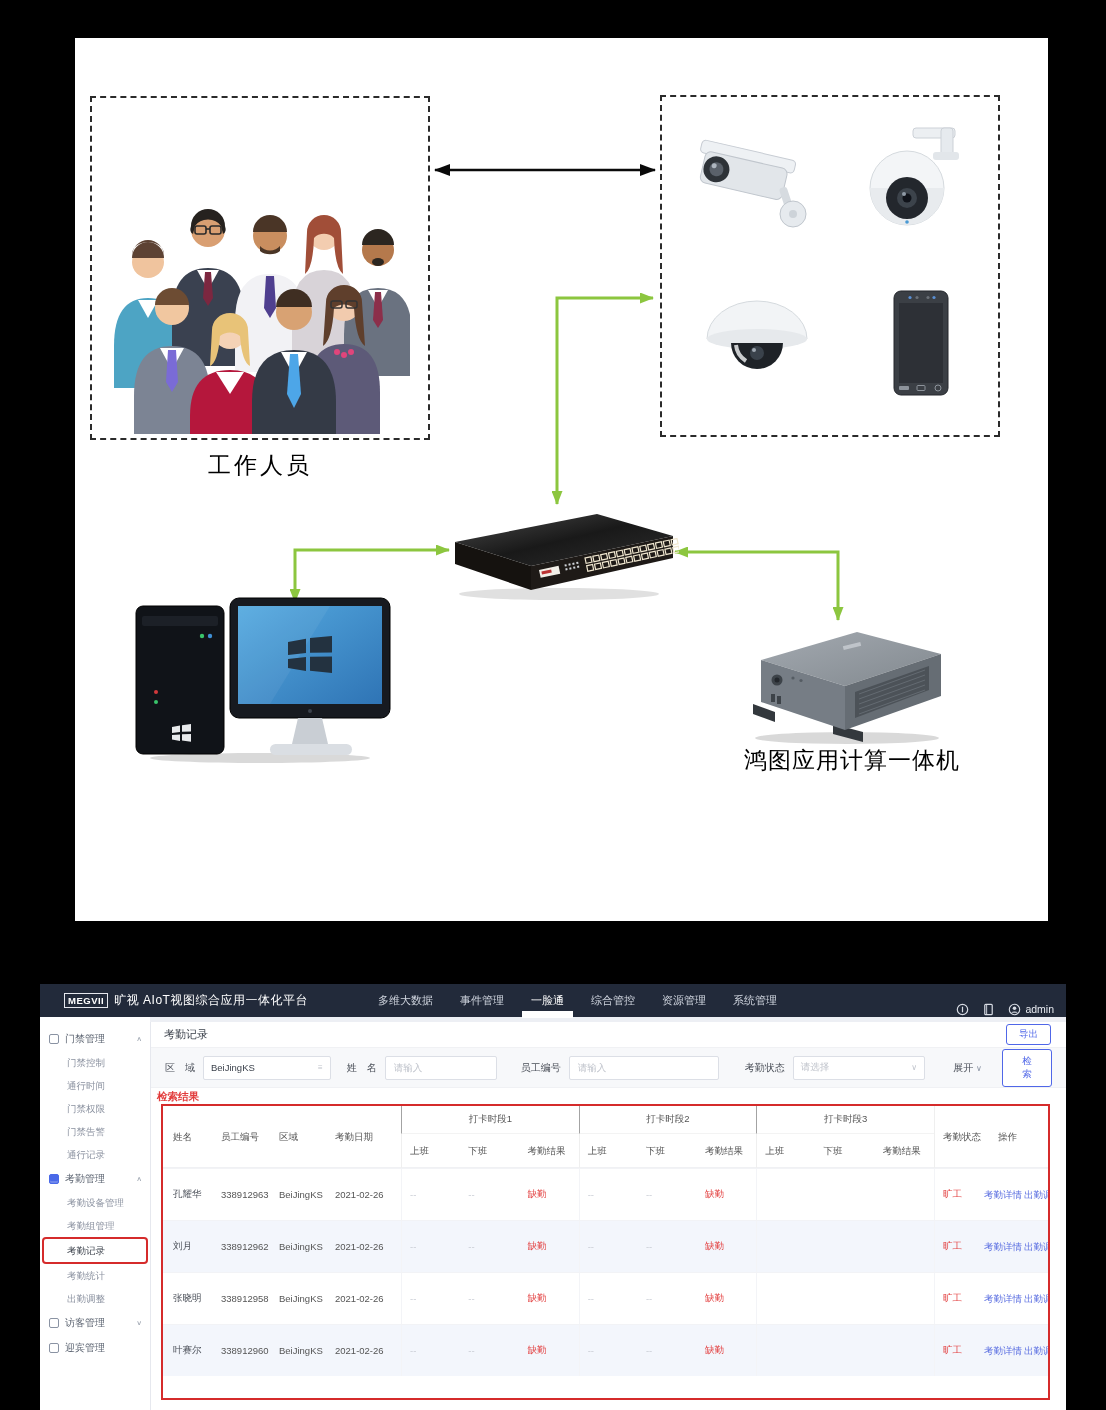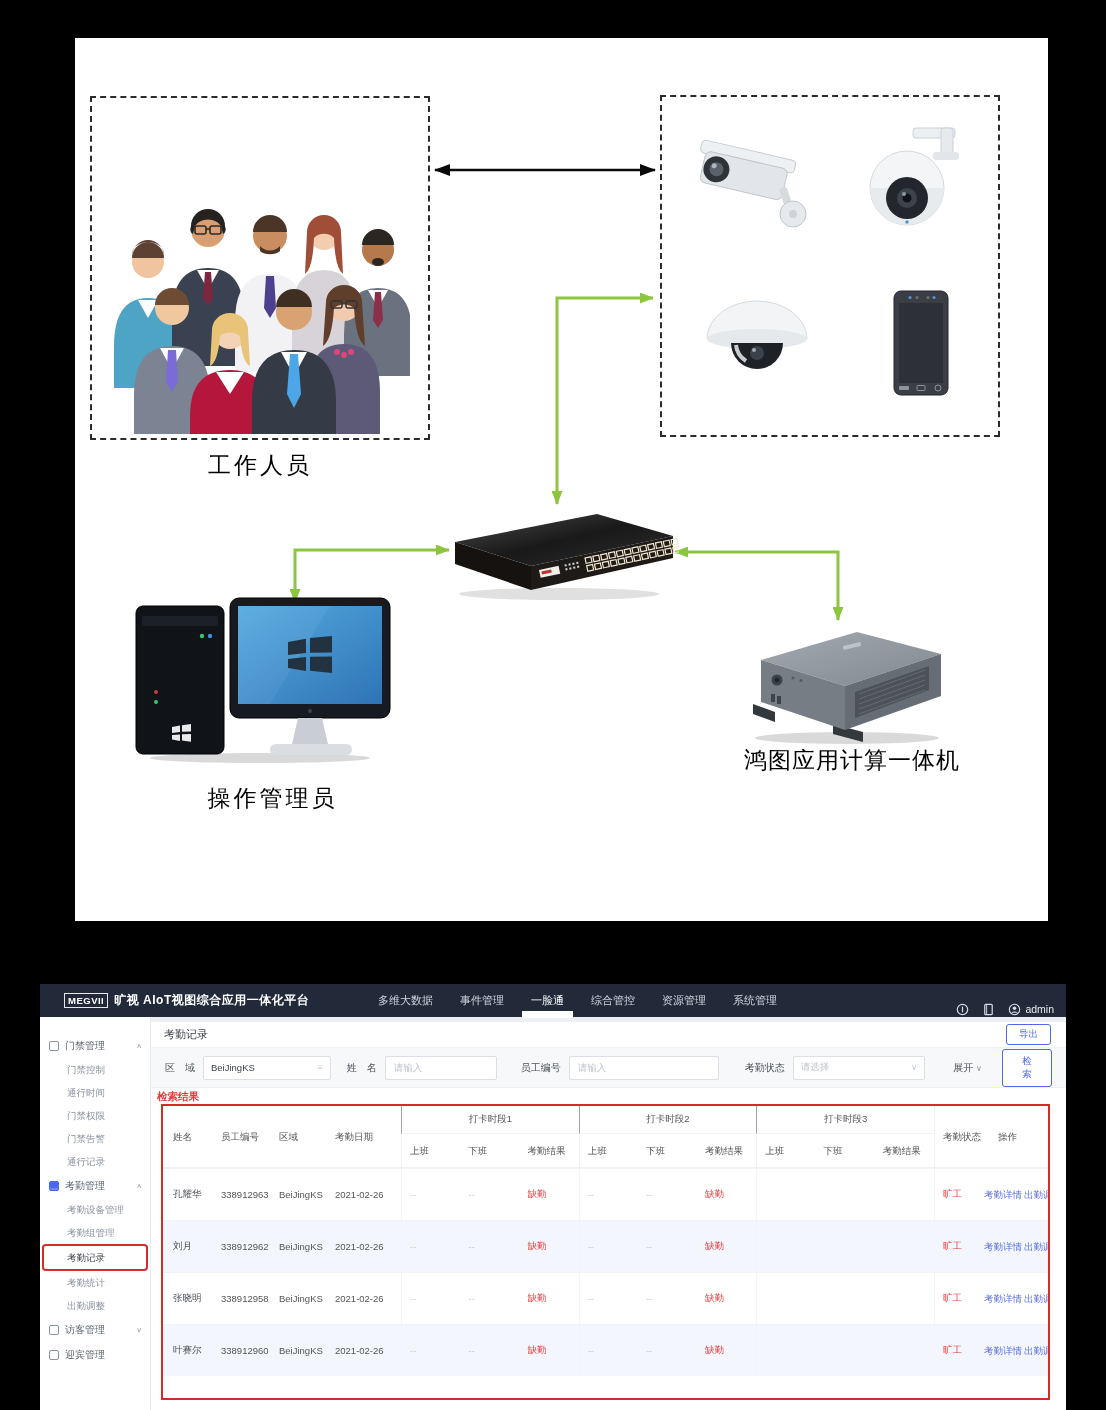--- a/index.html
+++ b/index.html
@@ -17,31 +17,31 @@
   .operator-label { left:65px; top:745px; width:265px; }
   .appliance-label { left:612px; top:707px; width:330px; letter-spacing:1px; }
   .connector-layer { position:absolute; left:0; top:0; width:973px; height:797px; pointer-events:none; }
   .device { position:absolute; }
 
   
   .ui-panel { position:absolute; left:40px; top:984px; width:1026px; height:426px; background:#edeff4; font-family:"Liberation Sans",sans-serif; }
   .navbar { position:relative; height:33px; background:#222a3a; display:flex; align-items:center; z-index:5; }
   .brand { display:flex; align-items:center; padding-left:24px; }
   .brand-badge { color:#fff; border:1px solid #e6e8ee; font-size:9.5px; font-weight:bold; padding:1px 3px; letter-spacing:.5px; }
-  .brand-text { color:#fff; font-size:12px; font-weight:bold; margin-left:6px; letter-spacing:.5px; }
+  .brand-text { color:#fff; font-size:12px; font-weight:normal; margin-left:6px; letter-spacing:.5px; }
   .nav-tabs { position:absolute; left:338px; top:0; height:33px; display:flex; gap:27px; align-items:center; }
   .tab { position:relative; color:#cfd4de; font-size:11px; cursor:pointer; white-space:nowrap; }
   .tab.active { color:#fff; }
   .tab.active::after { content:""; position:absolute; left:-9px; right:-9px; bottom:-10px; height:7px; background:#fff; }
   .nav-right { position:absolute; right:12px; top:0; height:50px; display:flex; align-items:center; gap:13px; }
   .nav-ico { width:13px; height:13px; display:block; }
   .nav-user { display:flex; align-items:center; gap:4px; color:#e7eaf0; font-size:10.5px; }
 
   .app-body { position:absolute; left:0; top:33px; right:0; bottom:0; }
-  .sidebar { position:absolute; left:0; top:0; width:110px; height:100%; background:#fff; padding-top:16px; overflow:hidden; }
+  .sidebar { position:absolute; left:0; top:0; width:110px; height:100%; background:#fff; padding-top:9px; overflow:hidden; }
   .sgroup { height:25px; display:flex; align-items:center; padding:0 8px 0 9px; color:#5d6572; font-size:10px; cursor:pointer; white-space:nowrap; }
   .sgroup .gicon { width:10px; height:10px; border:1px solid #8a93a3; border-radius:2px; margin-right:6px; flex:none; }
   .sgroup .gicon.blue { background:#4a69e8; border-color:#4a69e8; box-shadow:inset 0 -2px 0 #fff3; }
   .sgroup .chev { margin-left:auto; color:#9aa2ae; font-size:8px; transform:scaleY(.8); }
   .schild { height:23px; line-height:23px; padding-left:27px; color:#8b92a0; font-size:9.5px; cursor:pointer; white-space:nowrap; }
   .schild.ring { color:#3c424c; box-shadow:0 0 0 2px #d52b2b; border-radius:2px; margin:2px 3px 2px 4px; padding-left:23px; width:102px; }
 
   .content { position:absolute; left:110px; top:0; right:0; bottom:0; }
   .content-gap { height:5px; background:#edeff4; }
   .content-card { background:#fff; height:calc(100% - 5px); border-left:1px solid #e6e8ee; display:flex; flex-direction:column; }
@@ -312,21 +312,20 @@
       <g transform="translate(158,40)" fill="#233240">
           <path d="M0,6 L18,2.8 L18,17 L0,19 Z"></path>
           <path d="M22,2 L44,0 L44,16.6 L22,16.8 Z"></path>
           <path d="M0,23 L18,21 L18,35 L0,32 Z"></path>
           <path d="M22,20.8 L44,20.6 L44,37 L22,34.8 Z"></path>
         </g>
       <circle cx="180" cy="115" r="2" fill="#3c424c"></circle>
       <path d="M168,122 L192,122 L198,148 L162,148 Z" fill="#c9ced4"></path>
       <rect x="140" y="148" width="82" height="11" rx="5.5" fill="#dadee3"></rect>
     </svg>
-    <div class="diagram-label operator-label">操作管理员</div>
 
     <svg class="device" style="left:672px; top:578px;" width="202" height="132" viewBox="0 0 202 132">
       <defs>
           <linearGradient id="aptop" x1="0" y1="0" x2="1" y2="1">
             <stop offset="0" stop-color="#a3a9b0"></stop>
             <stop offset="1" stop-color="#82898f"></stop>
           </linearGradient>
         </defs>
       <ellipse cx="100" cy="122" rx="92" ry="6" fill="rgba(0,0,0,.15)"></ellipse>
       <polygon points="6,88 28,96 28,106 6,98" fill="#33383d"></polygon>

